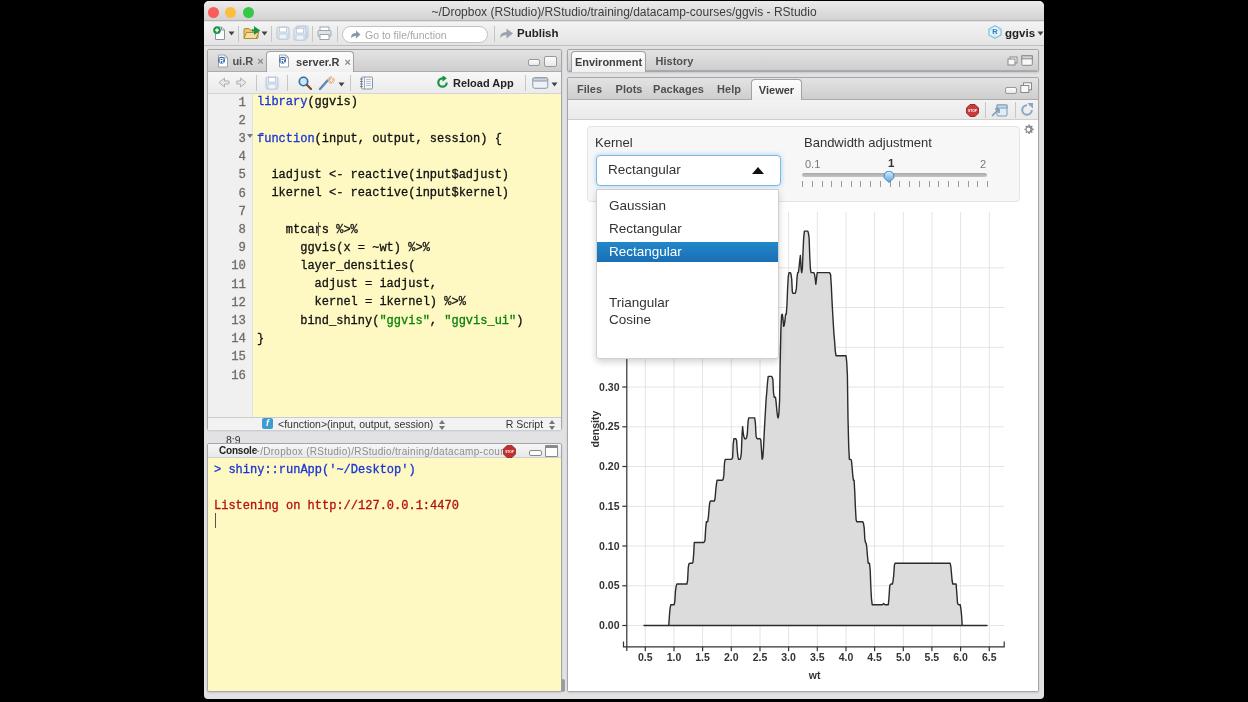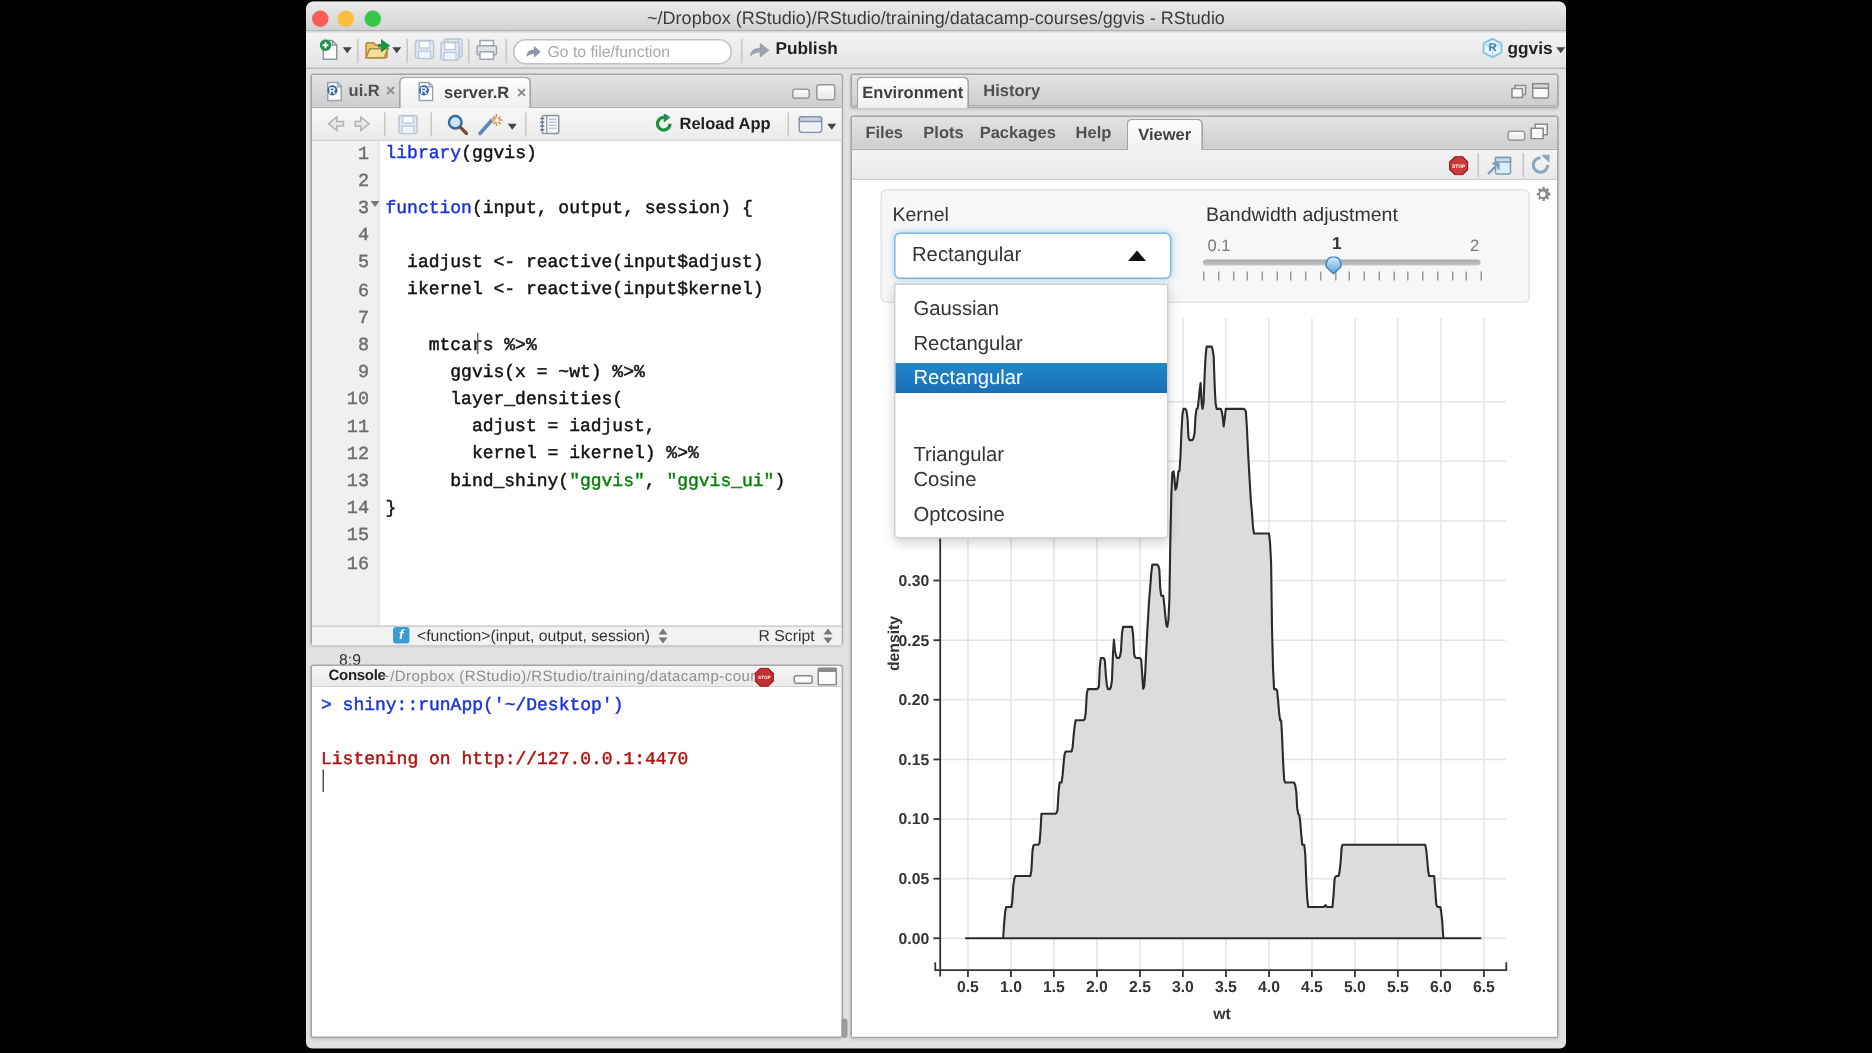--- a/index.html
+++ b/index.html
@@ -3,21 +3,21 @@
 *{margin:0;padding:0;box-sizing:border-box;}
 html,body{width:1248px;height:702px;background:#000;overflow:hidden;}
 body{font-family:"Liberation Sans",sans-serif;position:relative;}
 .abs{position:absolute;}
 #win{position:absolute;left:204px;top:1px;width:840px;height:698px;background:#e2e2e4;border-radius:5px 5px 4px 4px;}
 #titlebar{position:absolute;left:0;top:0;width:840px;height:20px;background:linear-gradient(#ececec,#d2d2d2);border-bottom:1px solid #b4b4b4;border-radius:5px 5px 0 0;}
 .tl{position:absolute;top:6px;width:11px;height:11px;border-radius:50%;}
 #title{position:absolute;top:3.5px;left:0;width:840px;text-align:center;font-size:12px;color:#3c3c3c;}
 #toolbar{position:absolute;left:0;top:21px;width:840px;height:24px;background:linear-gradient(#f3f3f3,#e4e4e4);border-bottom:1px solid #bdbdbd;}
 .tdiv{position:absolute;width:1px;height:16px;background:#c6c6c6;top:25px;}
-.pane{position:absolute;background:#ffffff;border:1px solid #a6a6aa;border-radius:2px;box-shadow:0 1px 2px rgba(0,0,0,0.12);}
+.pane{position:absolute;background:#fef9c3;border:1px solid #a6a6aa;border-radius:2px;box-shadow:0 1px 2px rgba(0,0,0,0.12);}
 .tabbar{position:absolute;left:0;top:0;right:0;height:22px;background:linear-gradient(#e3e3e3,#cecece);border-bottom:1px solid #ababab;border-radius:2px 2px 0 0;}
 .tab{position:absolute;top:1px;height:21px;font-size:11px;font-weight:bold;color:#404040;line-height:21px;text-align:center;}
 .tab.active{background:linear-gradient(#fcfcfc,#f0f0f0);border:1px solid #a2a2a2;border-bottom:none;border-radius:4px 4px 0 0;}
 .mono{font-family:"Liberation Mono",monospace;font-size:12px;white-space:pre;-webkit-text-stroke:0.3px currentColor;}
 .k{color:#1a35d6;} .s{color:#0a810a;}
 .winbtn{position:absolute;border:1px solid #9a9a9a;background:linear-gradient(#fdfdfd,#e8e8e8);border-radius:2px;}
 .ddopt{position:absolute;left:0;width:100%;height:20px;line-height:20px;padding-left:12px;font-size:13.5px;color:#333;}
 </style></head><body>
 <div id="win">
  <div id="titlebar">
@@ -377,16 +377,15 @@
      <div class="abs" style="left:11px;top:6px;font-size:13.5px;color:#333;">Rectangular</div>
      <div class="abs" style="right:16px;top:11px;width:0;height:0;border-left:6px solid transparent;border-right:6px solid transparent;border-bottom:7px solid #111;"></div>
    </div>
 
    <div class="abs" style="left:28px;top:110.5px;width:183px;height:170px;background:#fff;border:1px solid #d0d0d0;border-radius:0 0 3px 3px;box-shadow:0 3px 7px rgba(0,0,0,.18);">
      <div class="ddopt" style="top:6.5px;">Gaussian</div>
      <div class="ddopt" style="top:29px;">Rectangular</div>
      <div class="ddopt" style="top:52px;background:linear-gradient(#2187c8,#1a6fb5);color:#fff;">Rectangular</div>
      <div class="ddopt" style="top:75px;margin-top:28px;">Triangular</div>
      <div class="ddopt" style="top:120px;">Cosine</div>
-     <div class="ddopt" style="top:143px;">Optcosine</div>
    </div>
  </div>
 </div>
 
 </body></html>

